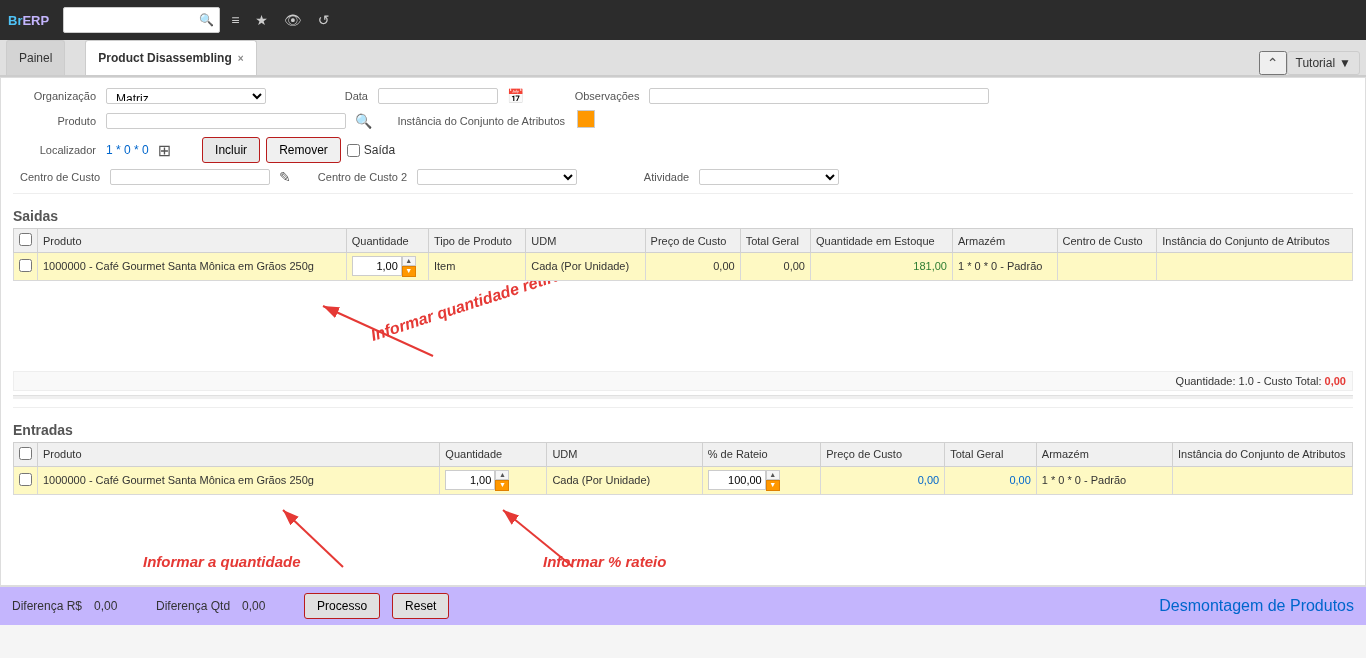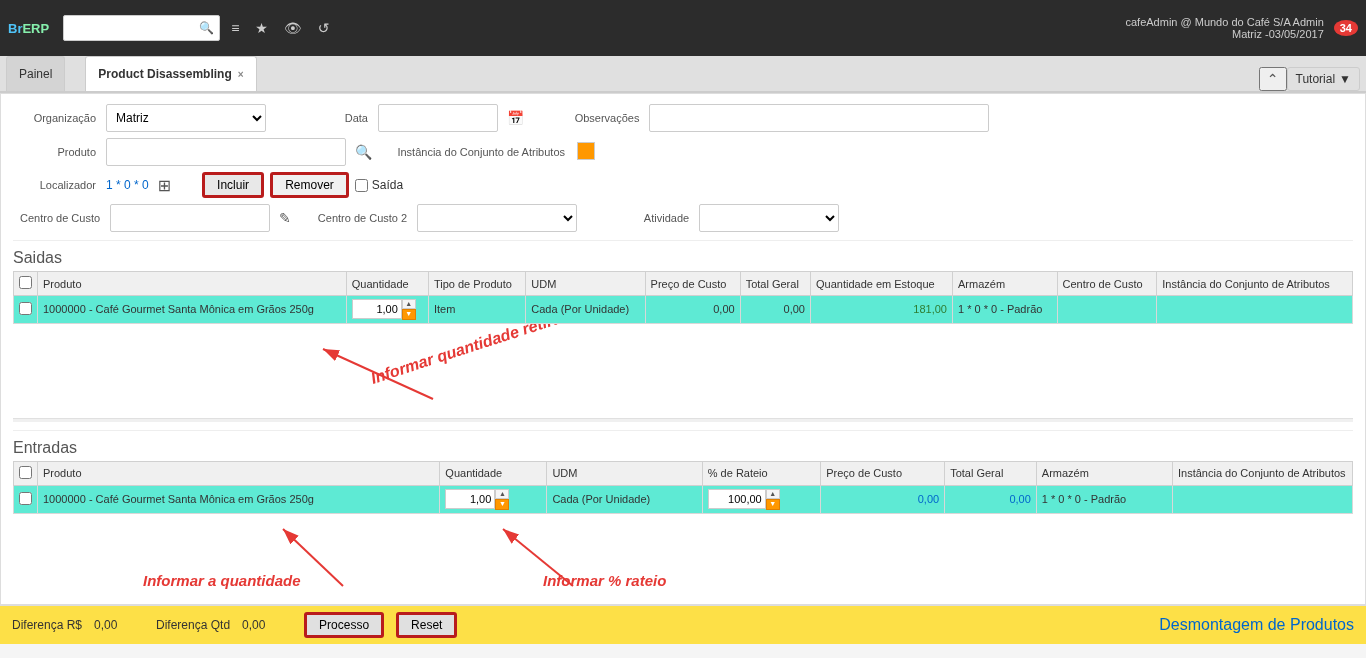--- a/index.html
+++ b/index.html
@@ -1,21 +1,21 @@
 <!DOCTYPE html>
 <html><head>
   <meta charset="utf-8">
   <style>
     * { box-sizing: border-box; margin: 0; padding: 0; }
     body { font-family: Arial, sans-serif; font-size: 12px; background: #f5f5f5; color: #333; overflow-x: hidden; }
 
     
     .top-bar {
-      display: flex; align-items: center; background: #2c2c2c; height: 56px;
-      padding: 0 8px; justify-content: space-between;
+      display: flex; align-items: center; background: #2c2c2c; height: 40px;
+      padding: 0 8px; 
     }
     .top-bar-left { display: flex; align-items: center; gap: 6px; }
     .logo-area {
       display: flex; align-items: center; background: #2c2c2c;
       color: #4fc3f7; font-weight: bold; font-size: 14px; margin-right: 8px;
     }
     .search-box {
       display: flex; align-items: center; background: white; border: 1px solid #ccc;
       border-radius: 2px; height: 26px;
     }
@@ -48,107 +48,100 @@
     .collapse-btn { color: #555; font-size: 14px; cursor: pointer; padding: 2px 6px; }
 
     
     .main-content { background: white; padding: 10px 12px; border: 1px solid #ddd; }
 
     
     .form-section { margin-bottom: 8px; }
     .form-row { display: flex; align-items: center; margin-bottom: 6px; flex-wrap: wrap; gap: 6px; margin-left: 7px; }
     .field-label { font-size: 11px; color: #555; min-width: 80px; text-align: right; padding-right: 4px; }
     .field-input {
-      border: 1px solid #ccc; border-radius: 2px; padding: 2px 5px; font-size: 12px; height: 28px;
+      border: 1px solid #ccc; border-radius: 2px; padding: 2px 5px; font-size: 12px; height: 16px;
       background: white; outline: none;
     }
     .field-input-wide { width: 160px; }
     .field-input-medium { width: 120px; }
     .field-input-obs { width: 340px; }
     .icon-btn {
       background: none; border: none; cursor: pointer; font-size: 14px; color: #555; padding: 0 3px;
     }
     .orange-square { width: 18px; height: 18px; background: #ff9800; display: inline-block; border: 1px solid #ccc; }
 
     
     .localizador-link { color: #0066cc; text-decoration: none; font-size: 12px; }
     .localizador-icon { font-size: 16px; cursor: pointer; }
 
     
     .btn {
-      padding: 3px 12px; font-size: 12px; border: 3px solid #b91c1c; border-radius: 3px;
+      padding: 3px 12px; font-size: 12px; border: 1px solid #b91c1c; border-radius: 3px;
       cursor: pointer; height: 26px; background: #f0f0f0;
     }
     .btn-primary { background: #e8e8e8; }
     .btn-saida { display: flex; align-items: center; gap: 4px; }
 
     
-    .section-label { font-size: 16px; font-weight: normal; color: #555; margin: 8px 0 4px 0; border-top: 1px solid #eee; padding-top: 8px; }
+    .section-label { font-size: 14px; font-weight: bold; color: #555; margin: 8px 0 4px 0; border-top: 1px solid #eee; padding-top: 14px; }
     table { width: 100%; border-collapse: collapse; font-size: 11px; }
     th {
       background: #f0f0f0; border: 1px solid #d0d0d0; padding: 4px 5px;
       text-align: left; font-size: 11px; font-weight: normal; white-space: nowrap;
     }
-    td { border: 1px solid #d8d8d8; padding: 3px 5px; background: #5eead4; white-space: nowrap; }
+    td { border: 1px solid #d8d8d8; padding: 3px 5px; background: #fef9c3; white-space: nowrap; }
     .td-checkbox { width: 24px; text-align: center; }
     .td-num { text-align: right; }
     .qty-input-wrap { display: flex; align-items: center; }
     .qty-input {
       border: 1px solid #ccc; width: 50px; text-align: right; font-size: 11px; padding: 1px 3px; height: 20px;
     }
     .qty-arrows { display: flex; flex-direction: column; }
     .qty-arrow { font-size: 7px; color: #555; cursor: pointer; line-height: 1.2; background: #f5f5f5; border: 1px solid #ccc; width: 14px; text-align: center; }
     .qty-orange { background: #ff9800; color: white; border: 1px solid #e08000; }
     .summary-row { text-align: right; font-size: 11px; color: #333; padding: 3px 6px; background: #f9f9f9; border: 1px solid #eee; }
     .summary-red { color: #e53935; font-weight: bold; }
     .summary-green { color: #2e7d32; font-weight: bold; }
 
     
     .annotation-container { position: relative; }
 
     
     .bottom-bar {
-      display: flex; align-items: center; background: #fde047; border-top: 1px solid #ddd;
+      display: flex; align-items: center; background: #c4b5fd; border-top: 1px solid #ddd;
       padding: 6px 12px; gap: 12px; flex-wrap: wrap;
     }
     .diff-label { font-size: 12px; color: #333; }
     .diff-value { font-size: 12px; color: #333; min-width: 50px; }
     .btn-proceso { background: #e0e0e0; }
     .btn-reset { background: #e0e0e0; }
     .desmontagem-link { color: #0066cc; font-size: 16px; text-decoration: none; margin-left: auto; }
 
     
     .header-right-actions { display: flex; align-items: center; margin-left: auto; }
   </style>
 </head>
 <body>
 
 <div class="top-bar">
   <div class="top-bar-left">
     <div class="logo-area">
       <span style="color:#4fc3f7;font-weight:bold;font-size:13px;">Br</span>
-        <span style="color:#86efac;font-weight:bold;font-size:13px;">ERP</span>
+        <span style="color:#c4b5fd;font-weight:bold;font-size:13px;">ERP</span>
     </div>
     <div class="search-box">
       <input type="text" style="">
       <button>🔍</button>
     </div>
     <div class="top-icons">
       <button>≡</button>
       <button>★</button>
       <button>👁</button>
       <button>↺</button>
     </div>
-  </div>
-  <div class="top-bar-right">
-    <div>
-      <div>cafeAdmin @ Mundo do Café S/A Admin</div>
-      <div>Matriz -03/05/2017</div>
-    </div>
-    <span class="alert-badge">34</span>
   </div>
 </div>
 
 <div style="display:flex; align-items:flex-end; background:#e0e0e0; border-bottom:2px solid #ccc; padding: 0 6px;">
   <div class="tab">
     <span>Painel</span>
   </div>
   <div class="tab active">
     <span>Product Disassembling</span>
     <span class="close-btn">×</span>
@@ -264,20 +257,23 @@
         <defs>
           <marker id="arrowhead1" markerWidth="8" markerHeight="6" refX="8" refY="3" orient="auto">
             <polygon points="0 0, 8 3, 0 6" fill="#e53935"></polygon>
           </marker>
         </defs>
         <line x1="420" y1="75" x2="310" y2="25" stroke="#e53935" stroke-width="2" marker-end="url(#arrowhead1)"></line>
         <text x="360" y="60" fill="#e53935" font-size="16" font-style="italic" font-weight="bold" transform="rotate(-18,360,60)">Informar quantidade retirada do estoque</text>
       </svg>
     </div>
 
+    <div class="summary-row">
+      <span>Quantidade: 1.0 - Custo Total: </span><span class="summary-red">0,00</span>
+    </div>
   </div>
 
   <div style="height:4px;background:#f0f0f0;border-top:1px solid #e0e0e0;margin:4px 0;"></div>
 
   <div class="annotation-container">
     <div class="section-label">Entradas</div>
     <table>
       <thead>
         <tr>
           <th class="td-checkbox"><input type="checkbox" style=""></th>

